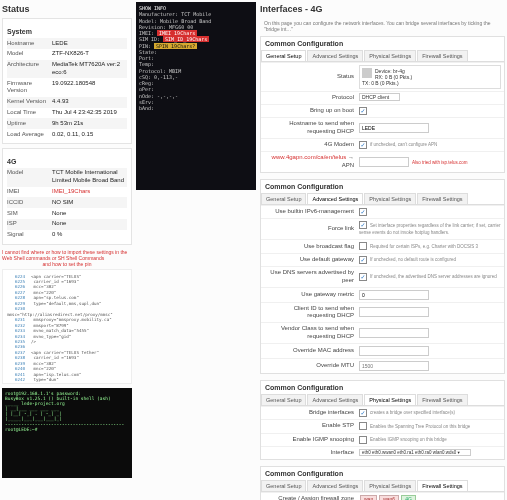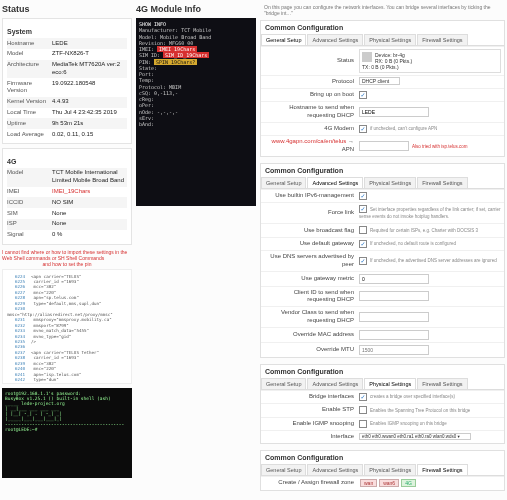--- a/index.html
+++ b/index.html
@@ -149,21 +149,20 @@
         <div>  |   __|___ ___ ___ ___</div>
         <div>  |  |__| -_| . | -_|  _|</div>
         <div>  |_____|___|___|___|_|</div>
         <div></div>
         <div> --------------------------------------------</div>
         <div>root@LEDE:~# </div>
       </div>
   </div>
 
   <div class="col c2">
-    <h2>4G Module Info</h2>
     <div class="term" id="term">
         <div class="t-w">SHOW INFO</div>
         <div>Manufacturer: TCT Mobile</div>
         <div>Model: Mobile Broad Band</div>
         <div>Revision: MFG60_00</div>
         <div>IMEI: <span class="t-r">IMEI_19Chars</span></div>
         <div>SIM ID: <span class="t-r">SIM_ID_19Chars</span></div>
         <div> </div>
         <div>PIN: <span class="t-y">SPIN_19Chars?</span></div>
         <div>State: </div>
@@ -174,20 +173,21 @@
         <div>cSQ: 0,-113,-</div>
         <div>cReg: </div>
         <div>oPer: </div>
         <div>nOde: -,-,-,-</div>
         <div>sErv: </div>
         <div>bAnd: </div>
       </div>
   </div>
 
   <div class="col c3">
+    <h2>Interfaces - 4G</h2>
     <div class="desc">On this page you can configure the network interfaces. You can bridge several interfaces by ticking the "bridge int…"</div>
 
     <div class="cfg">
       <div class="cfg-title">Common Configuration</div>
       <div class="tabs">
         <div class="tab act">General Setup</div>
         <div class="tab">Advanced Settings</div>
         <div class="tab">Physical Settings</div>
         <div class="tab">Firewall Settings</div>
       </div>

